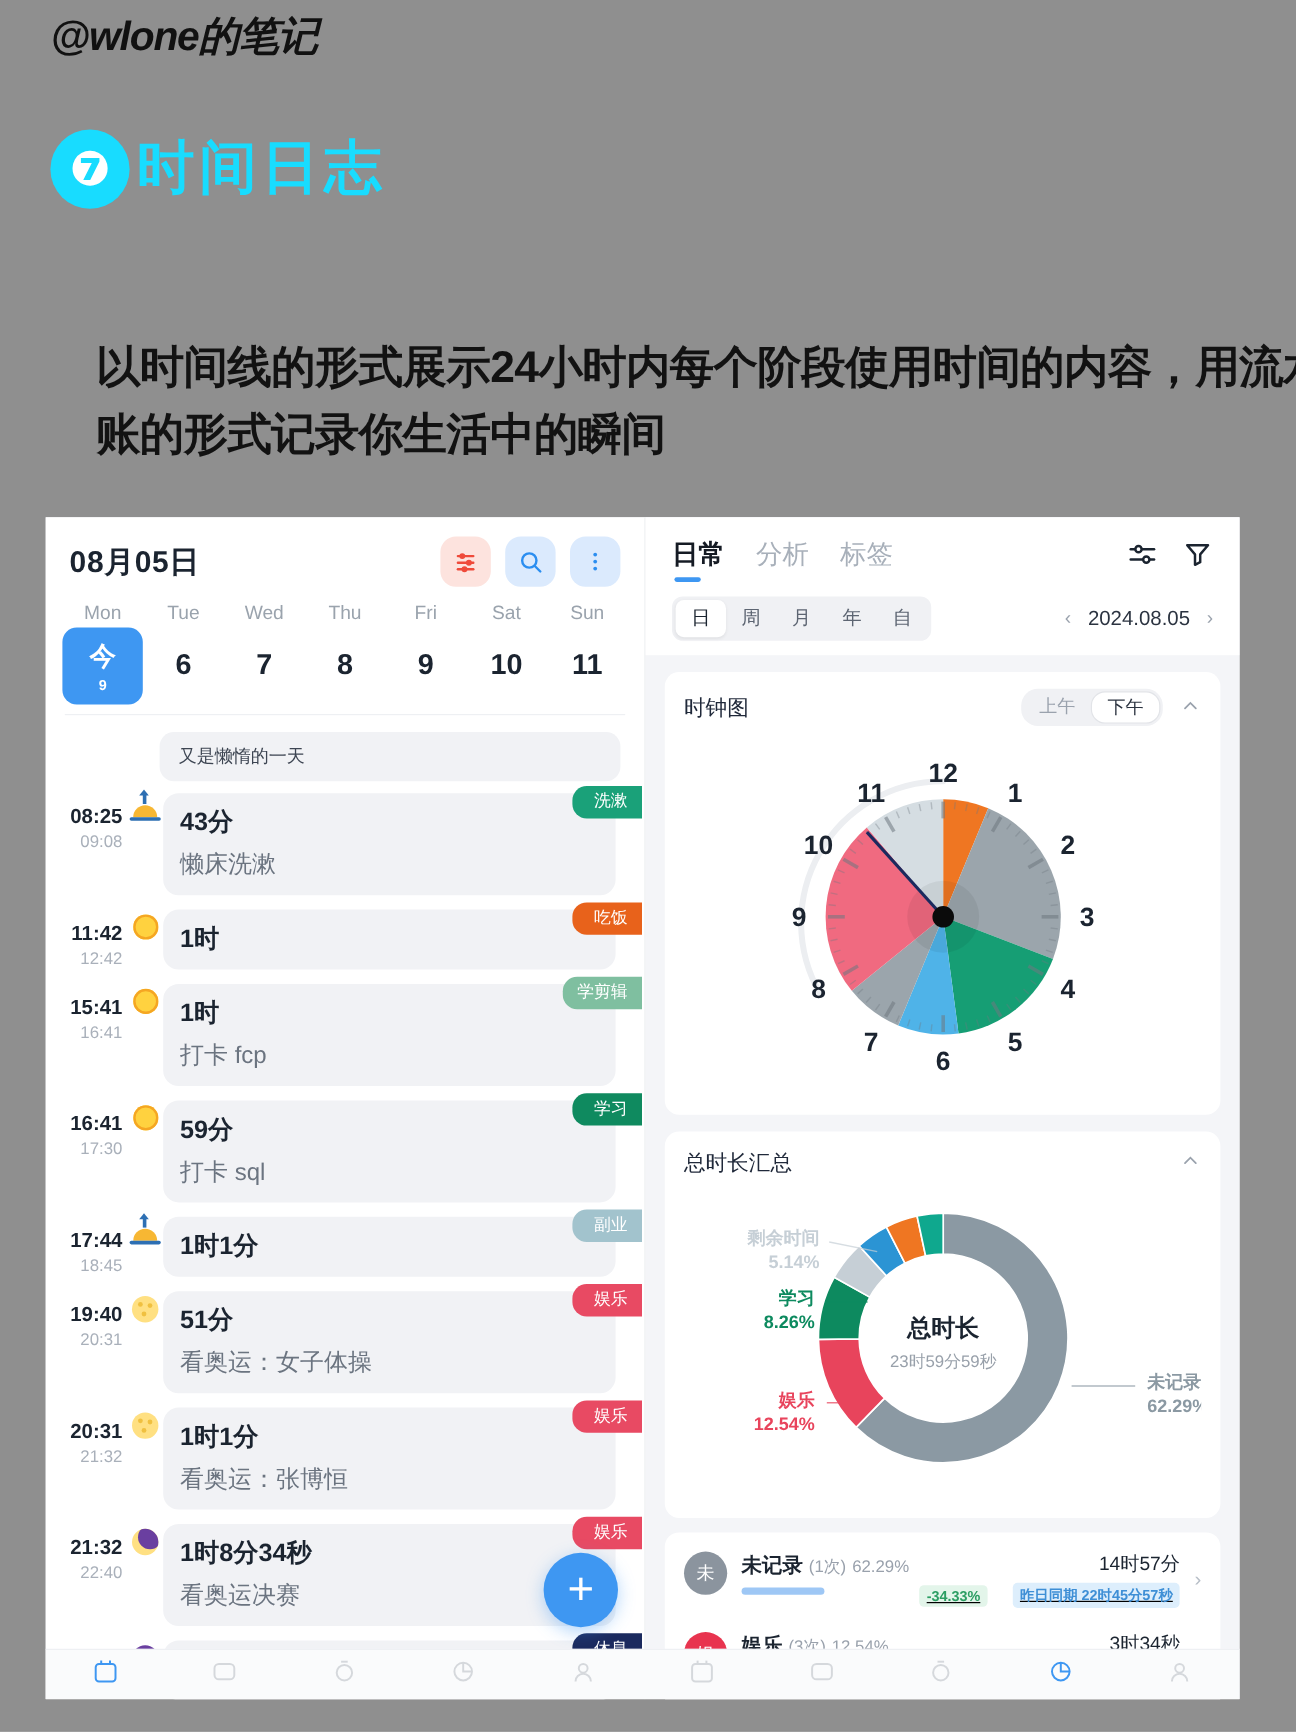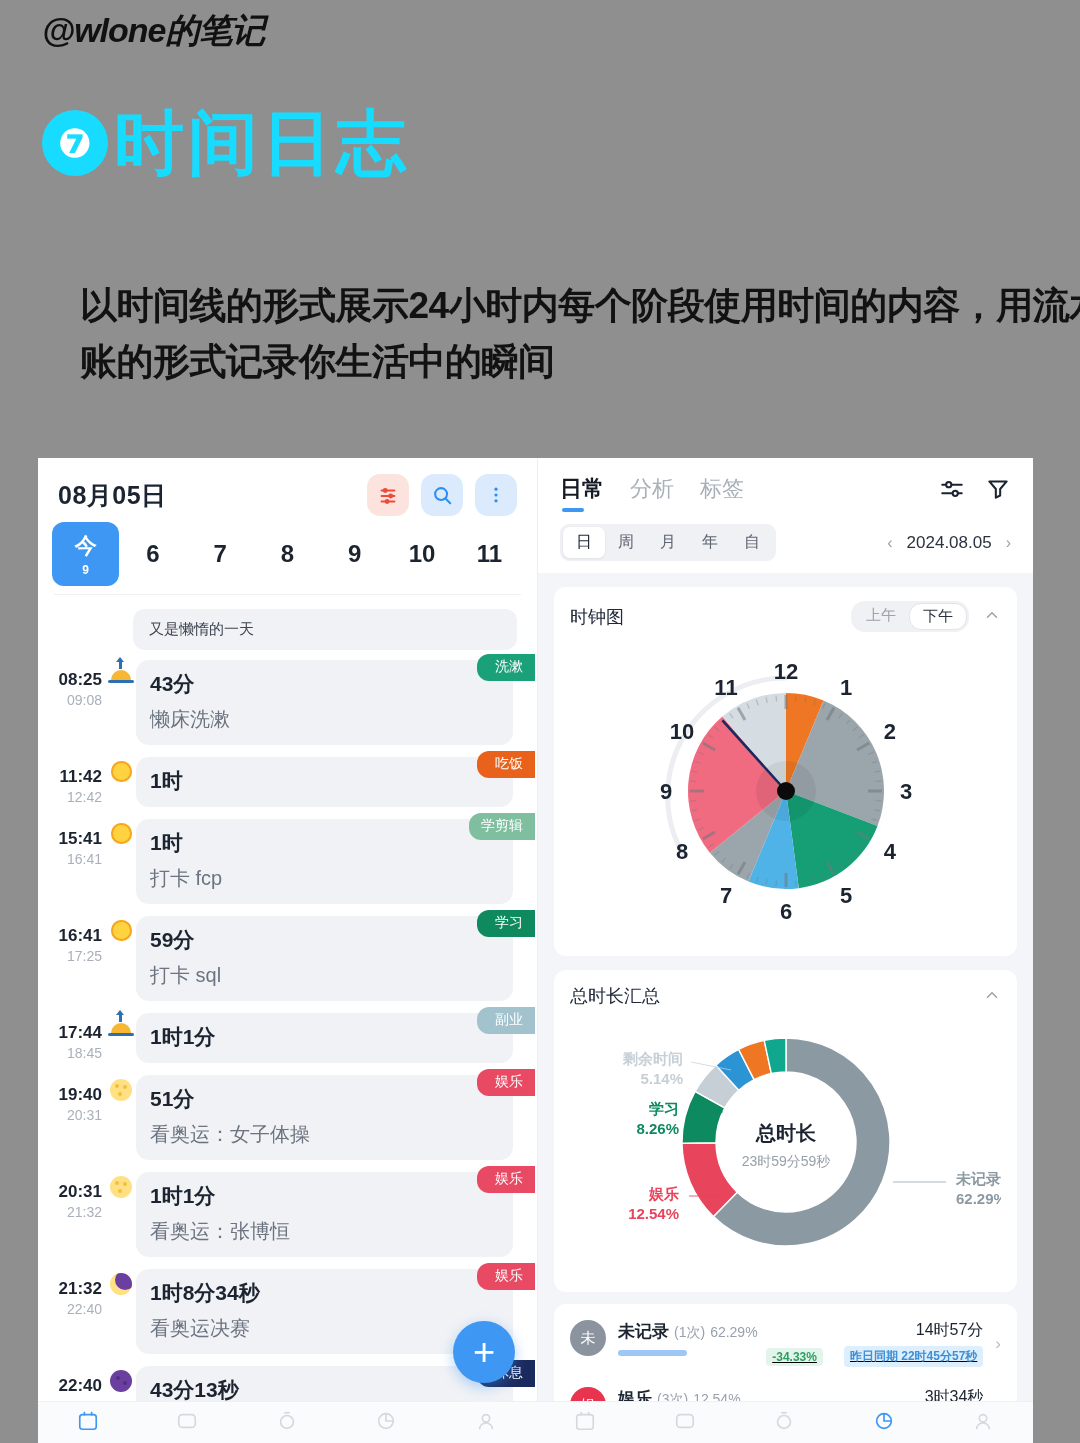--- a/index.html
+++ b/index.html
@@ -21,32 +21,32 @@
     display: flex; align-items: center; gap: 6px;
   }
   .circ-num {
     width: 66px; height: 66px; border-radius: 50%;
     background: #18dcff; color: #ffffff;
     font-size: 40px; font-weight: 700;
     display: flex; align-items: center; justify-content: center;
     line-height: 1;
   }
   .poster-title-text {
-    font-size: 70px; font-weight: 700; color: #18dcff;
+    font-size: 48px; font-weight: 700; color: #18dcff;
     letter-spacing: 4px; line-height: 1;
   }
   .poster-desc {
     position: absolute; left: 40px; top: 278px; width: 1035px;
     font-size: 37px; font-weight: 700; color: #121212;
     line-height: 1.5; letter-spacing: -0.5px; margin-left: 40px;
   }
 
   
   .device {
-    position: absolute; left: 38px; top: 458px;
+    position: absolute; left: 38px; top: 431px;
     width: 995px; height: 985px;
     background: #f7f8fa;
     display: flex;
     overflow: hidden;
   }
   .pane-left {
     width: 500px; height: 100%;
     background: #ffffff;
     position: relative;
     border-right: 1px solid #eceef1;
@@ -314,20 +314,29 @@
         <div class="icon-btn blue">
           <svg width="20" height="20" viewBox="0 0 24 24" fill="#2b8ef0">
             <circle cx="12" cy="5" r="1.9"></circle>
               <circle cx="12" cy="12" r="1.9"></circle>
               <circle cx="12" cy="19" r="1.9"></circle>
           </svg>
         </div>
       </div>
     </div>
 
+    <div class="week-names">
+      <span>Mon</span>
+      <span>Tue</span>
+      <span>Wed</span>
+      <span>Thu</span>
+      <span>Fri</span>
+      <span>Sat</span>
+      <span>Sun</span>
+    </div>
 
     <div class="week-nums">
       <div class="wn-cell today">
         <span class="t-main">今</span>
         <span class="t-sub">9</span>
       </div>
       <div class="wn-cell">
           <span>6</span>
         </div>
       <div class="wn-cell">
@@ -392,21 +401,21 @@
           </div>
           <div class="tl-card">
             <div class="tl-tag" style="background:#7fbfa0">学剪辑</div>
             <div class="tl-dur">1时</div>
             <div class="tl-desc">打卡 fcp</div>
           </div>
         </div>
         <div class="tl-row">
           <div class="tl-time">
             <span class="tl-start">16:41</span>
-            <span class="tl-end">17:25</span>
+            <span class="tl-end">17:30</span>
           </div>
           <div class="tl-icon">
             <div class="ic-sun"></div>
           </div>
           <div class="tl-card">
             <div class="tl-tag" style="background:#0f8a5f">学习</div>
             <div class="tl-dur">59分</div>
             <div class="tl-desc">打卡 sql</div>
           </div>
         </div>

